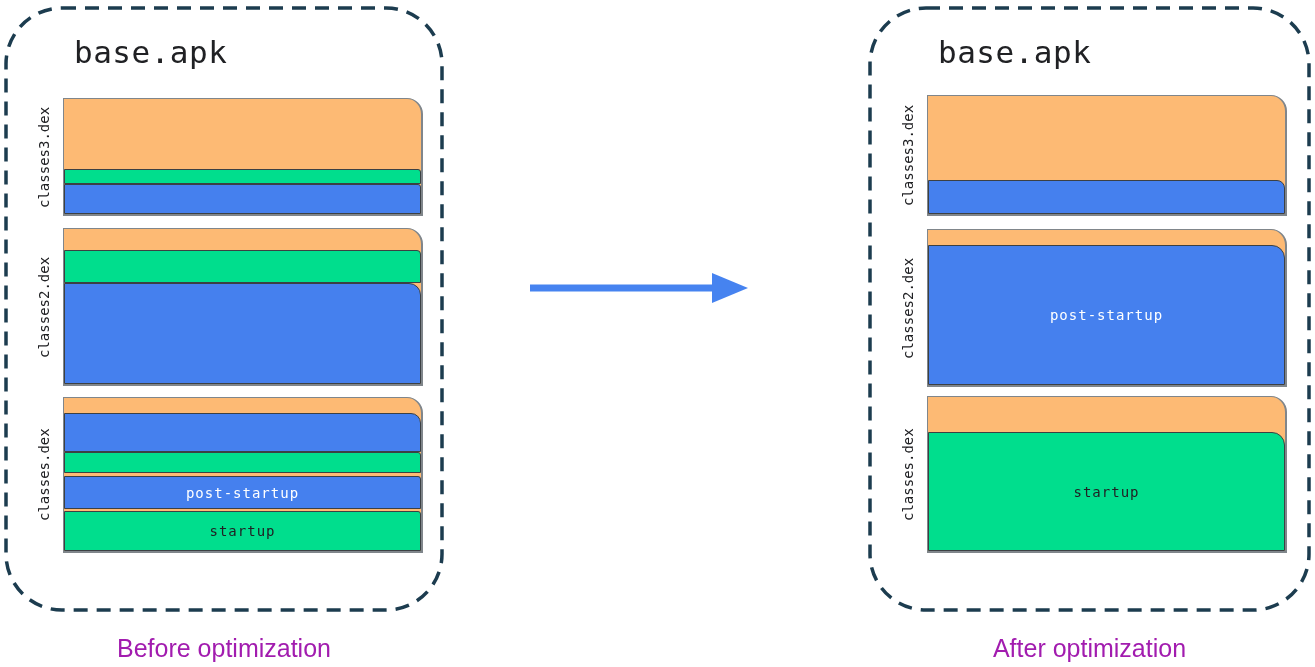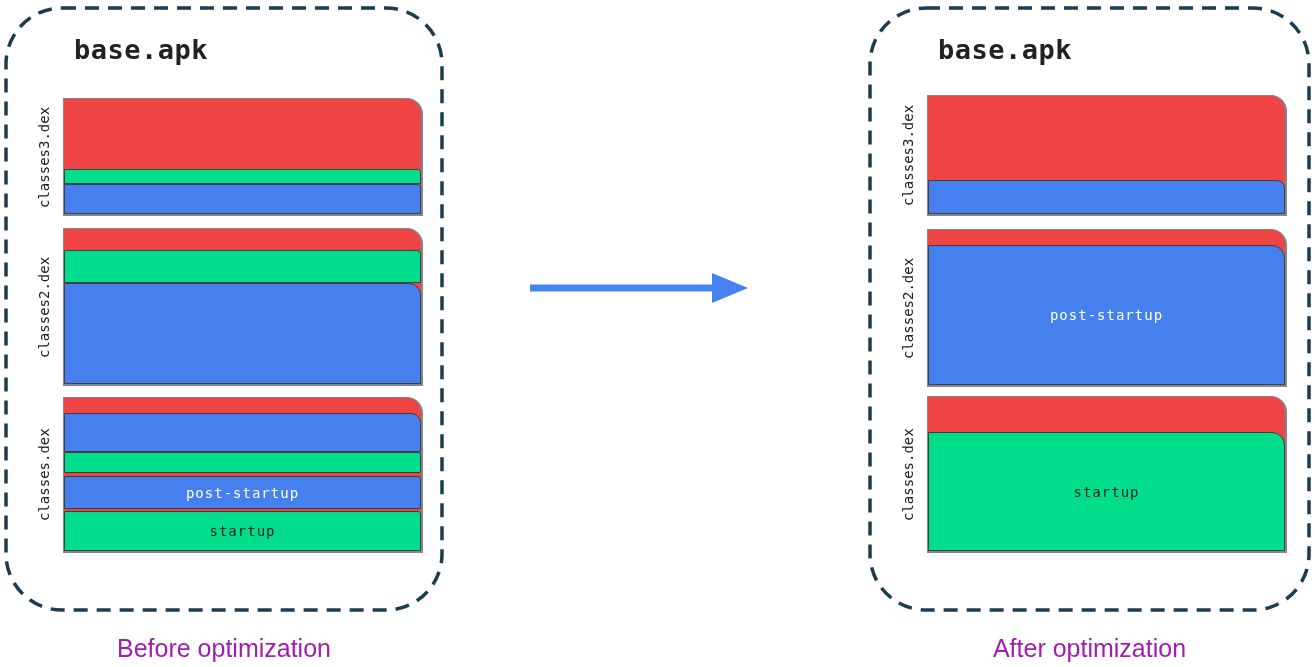--- a/index.html
+++ b/index.html
@@ -8,31 +8,31 @@
     font-family:"Liberation Sans","DejaVu Sans",sans-serif;
   }
   .canvas{position:absolute;inset:0;}
   .panel{position:absolute;top:6px;height:606px;}
   .panel-before{left:4px;width:440px;}
   .panel-after{left:868px;width:443px;}
   .panel-outline{position:absolute;left:0;top:0;pointer-events:none;}
   .panel-title{
     position:absolute;left:70px;top:28px;
     font-family:"DejaVu Sans Mono","Liberation Mono",monospace;
-    font-size:27px;font-weight:700;color:#202124;letter-spacing:0.5px;
+    font-size:31px;font-weight:400;color:#202124;letter-spacing:0.5px;
   }
   .file-row{position:absolute;left:20px;display:flex;align-items:stretch;}
   .file-label{
     width:39px;flex:0 0 39px;display:flex;align-items:center;justify-content:center;
     writing-mode:vertical-rl;transform:rotate(180deg);
     font-family:"DejaVu Sans Mono","Liberation Mono",monospace;
     font-size:14px;color:#202124;
   }
   .page{
-    width:360px;flex:0 0 360px;box-sizing:border-box;background:#ef4444;
+    width:360px;flex:0 0 360px;box-sizing:border-box;background:#fdba74;
     border:1px solid #80868b;border-bottom-width:2px;border-right-width:2px;
     border-top-right-radius:16px;
     display:flex;flex-direction:column;justify-content:flex-end;
     overflow:hidden;
   }
   .block{
     box-sizing:border-box;width:100%;
     border:1.5px solid #3c4043;
     display:flex;align-items:center;justify-content:center;
     flex:0 0 auto;

